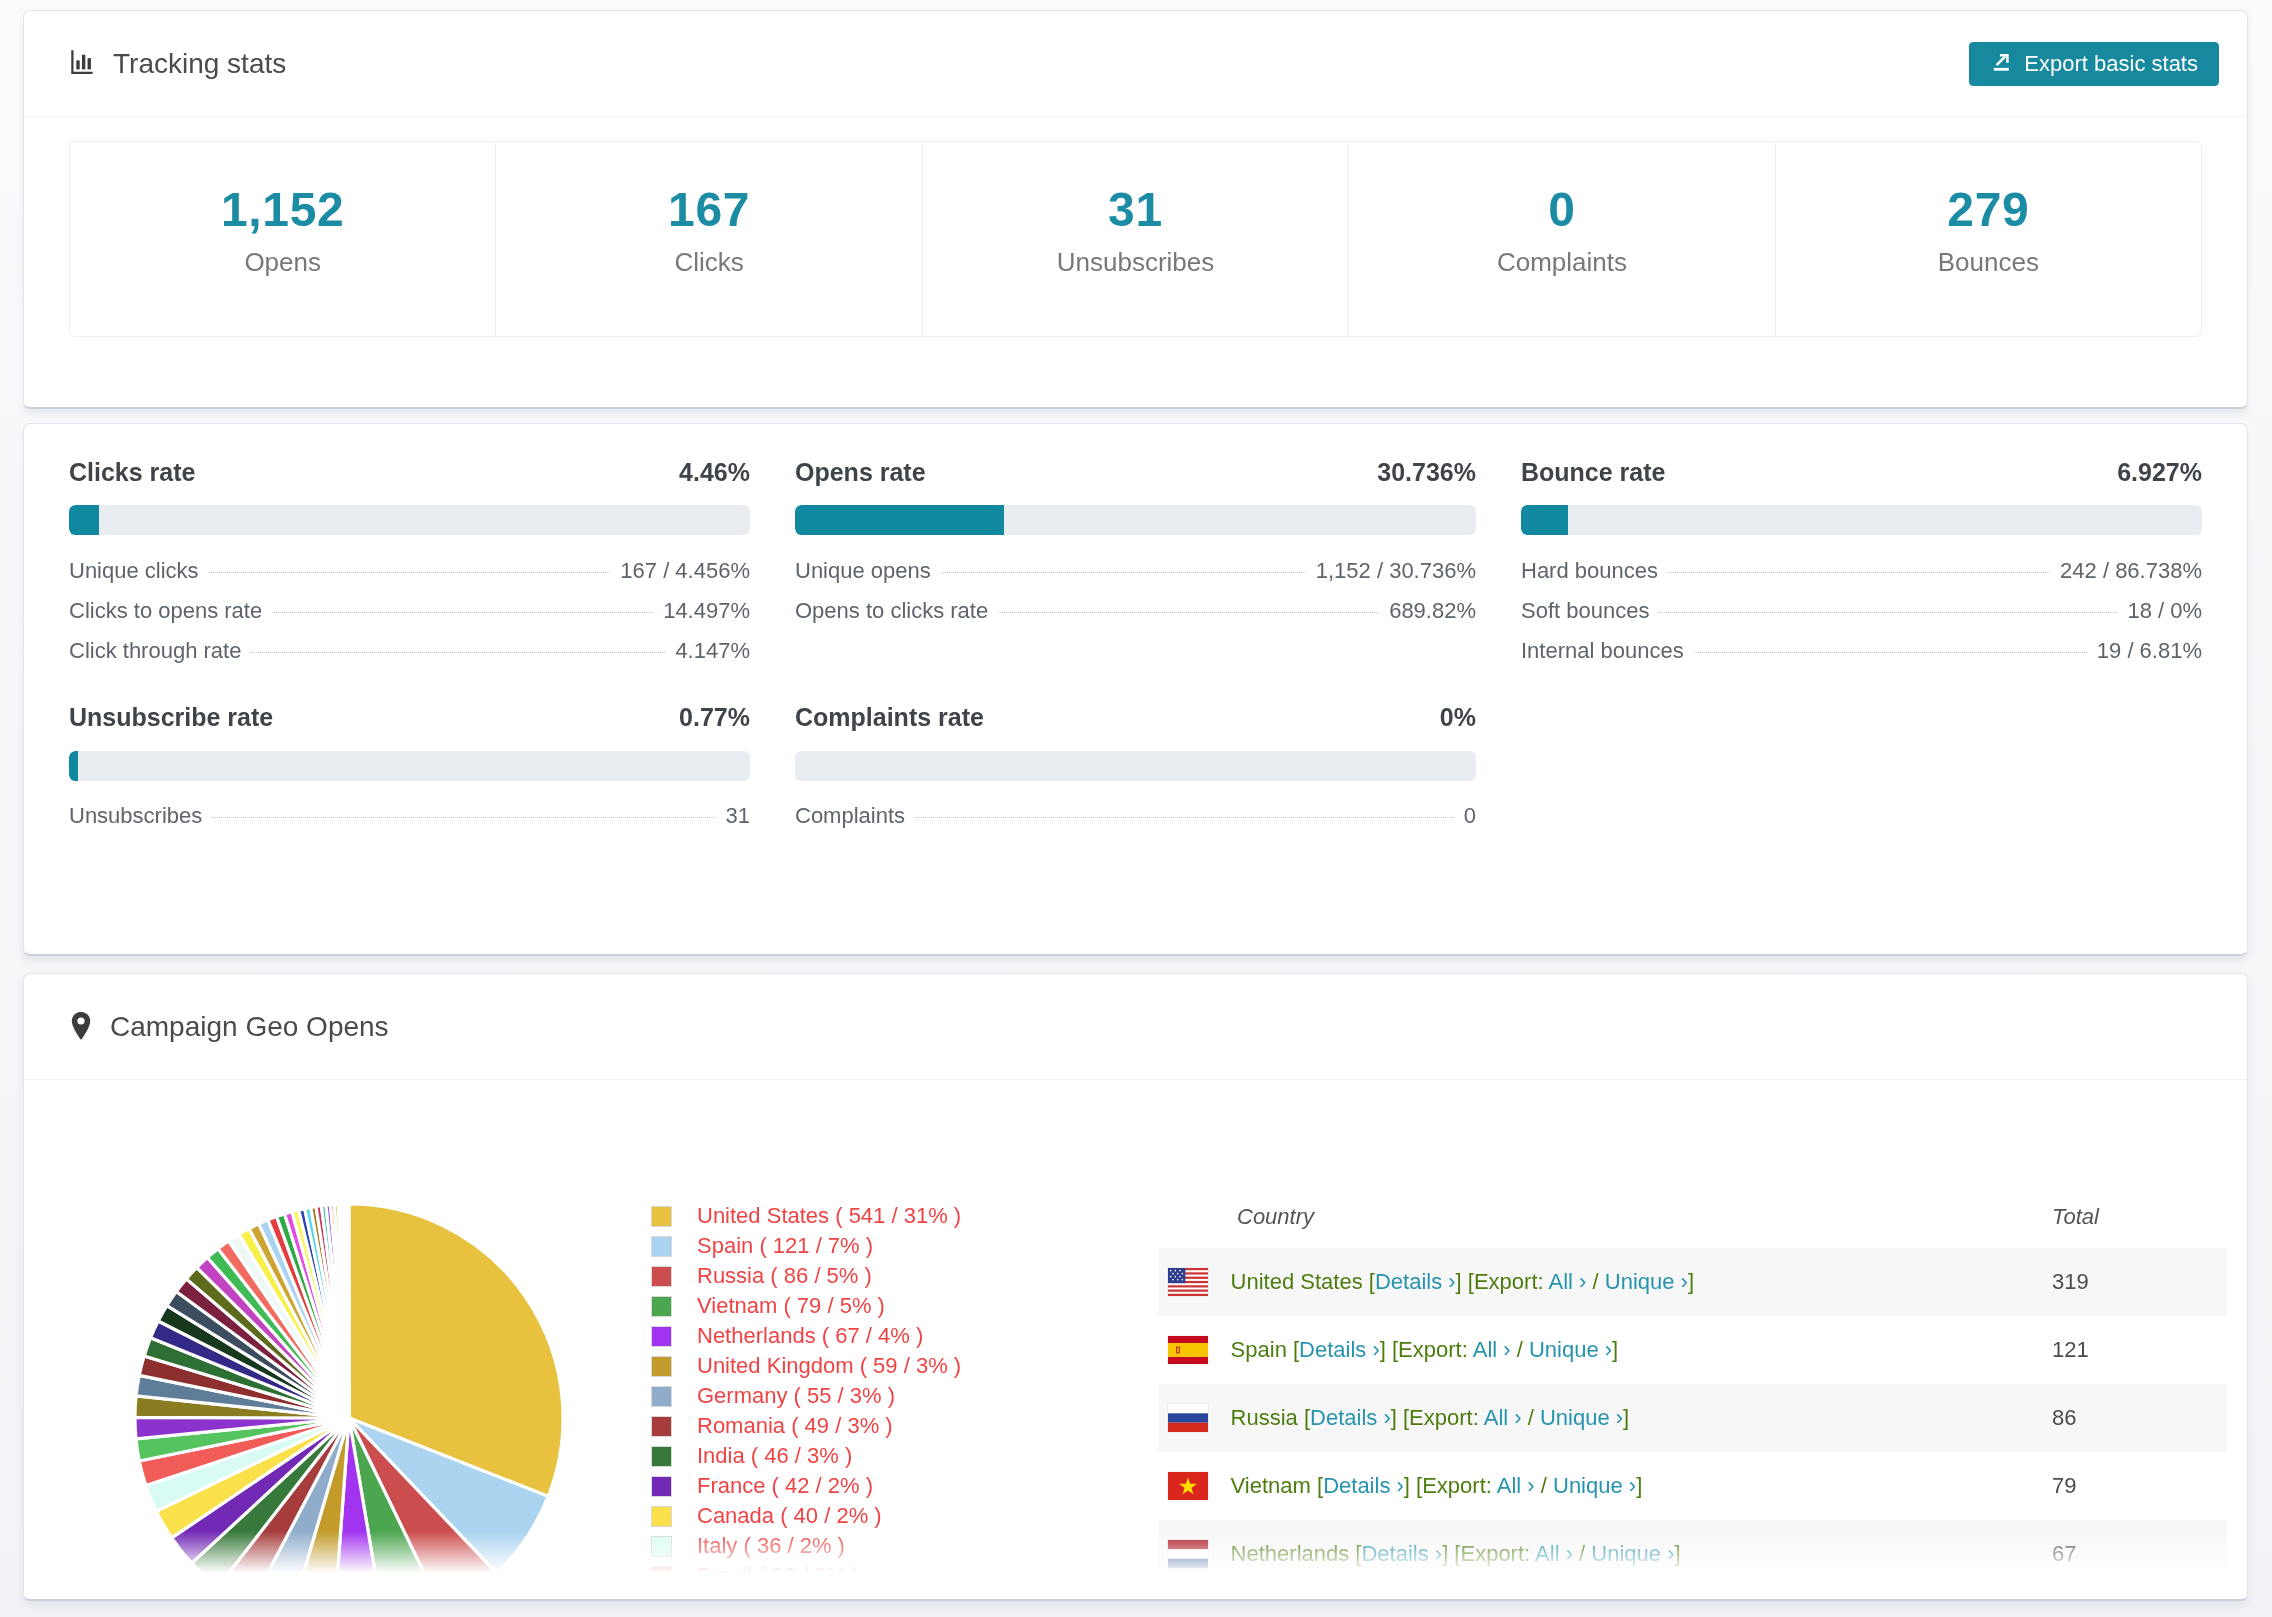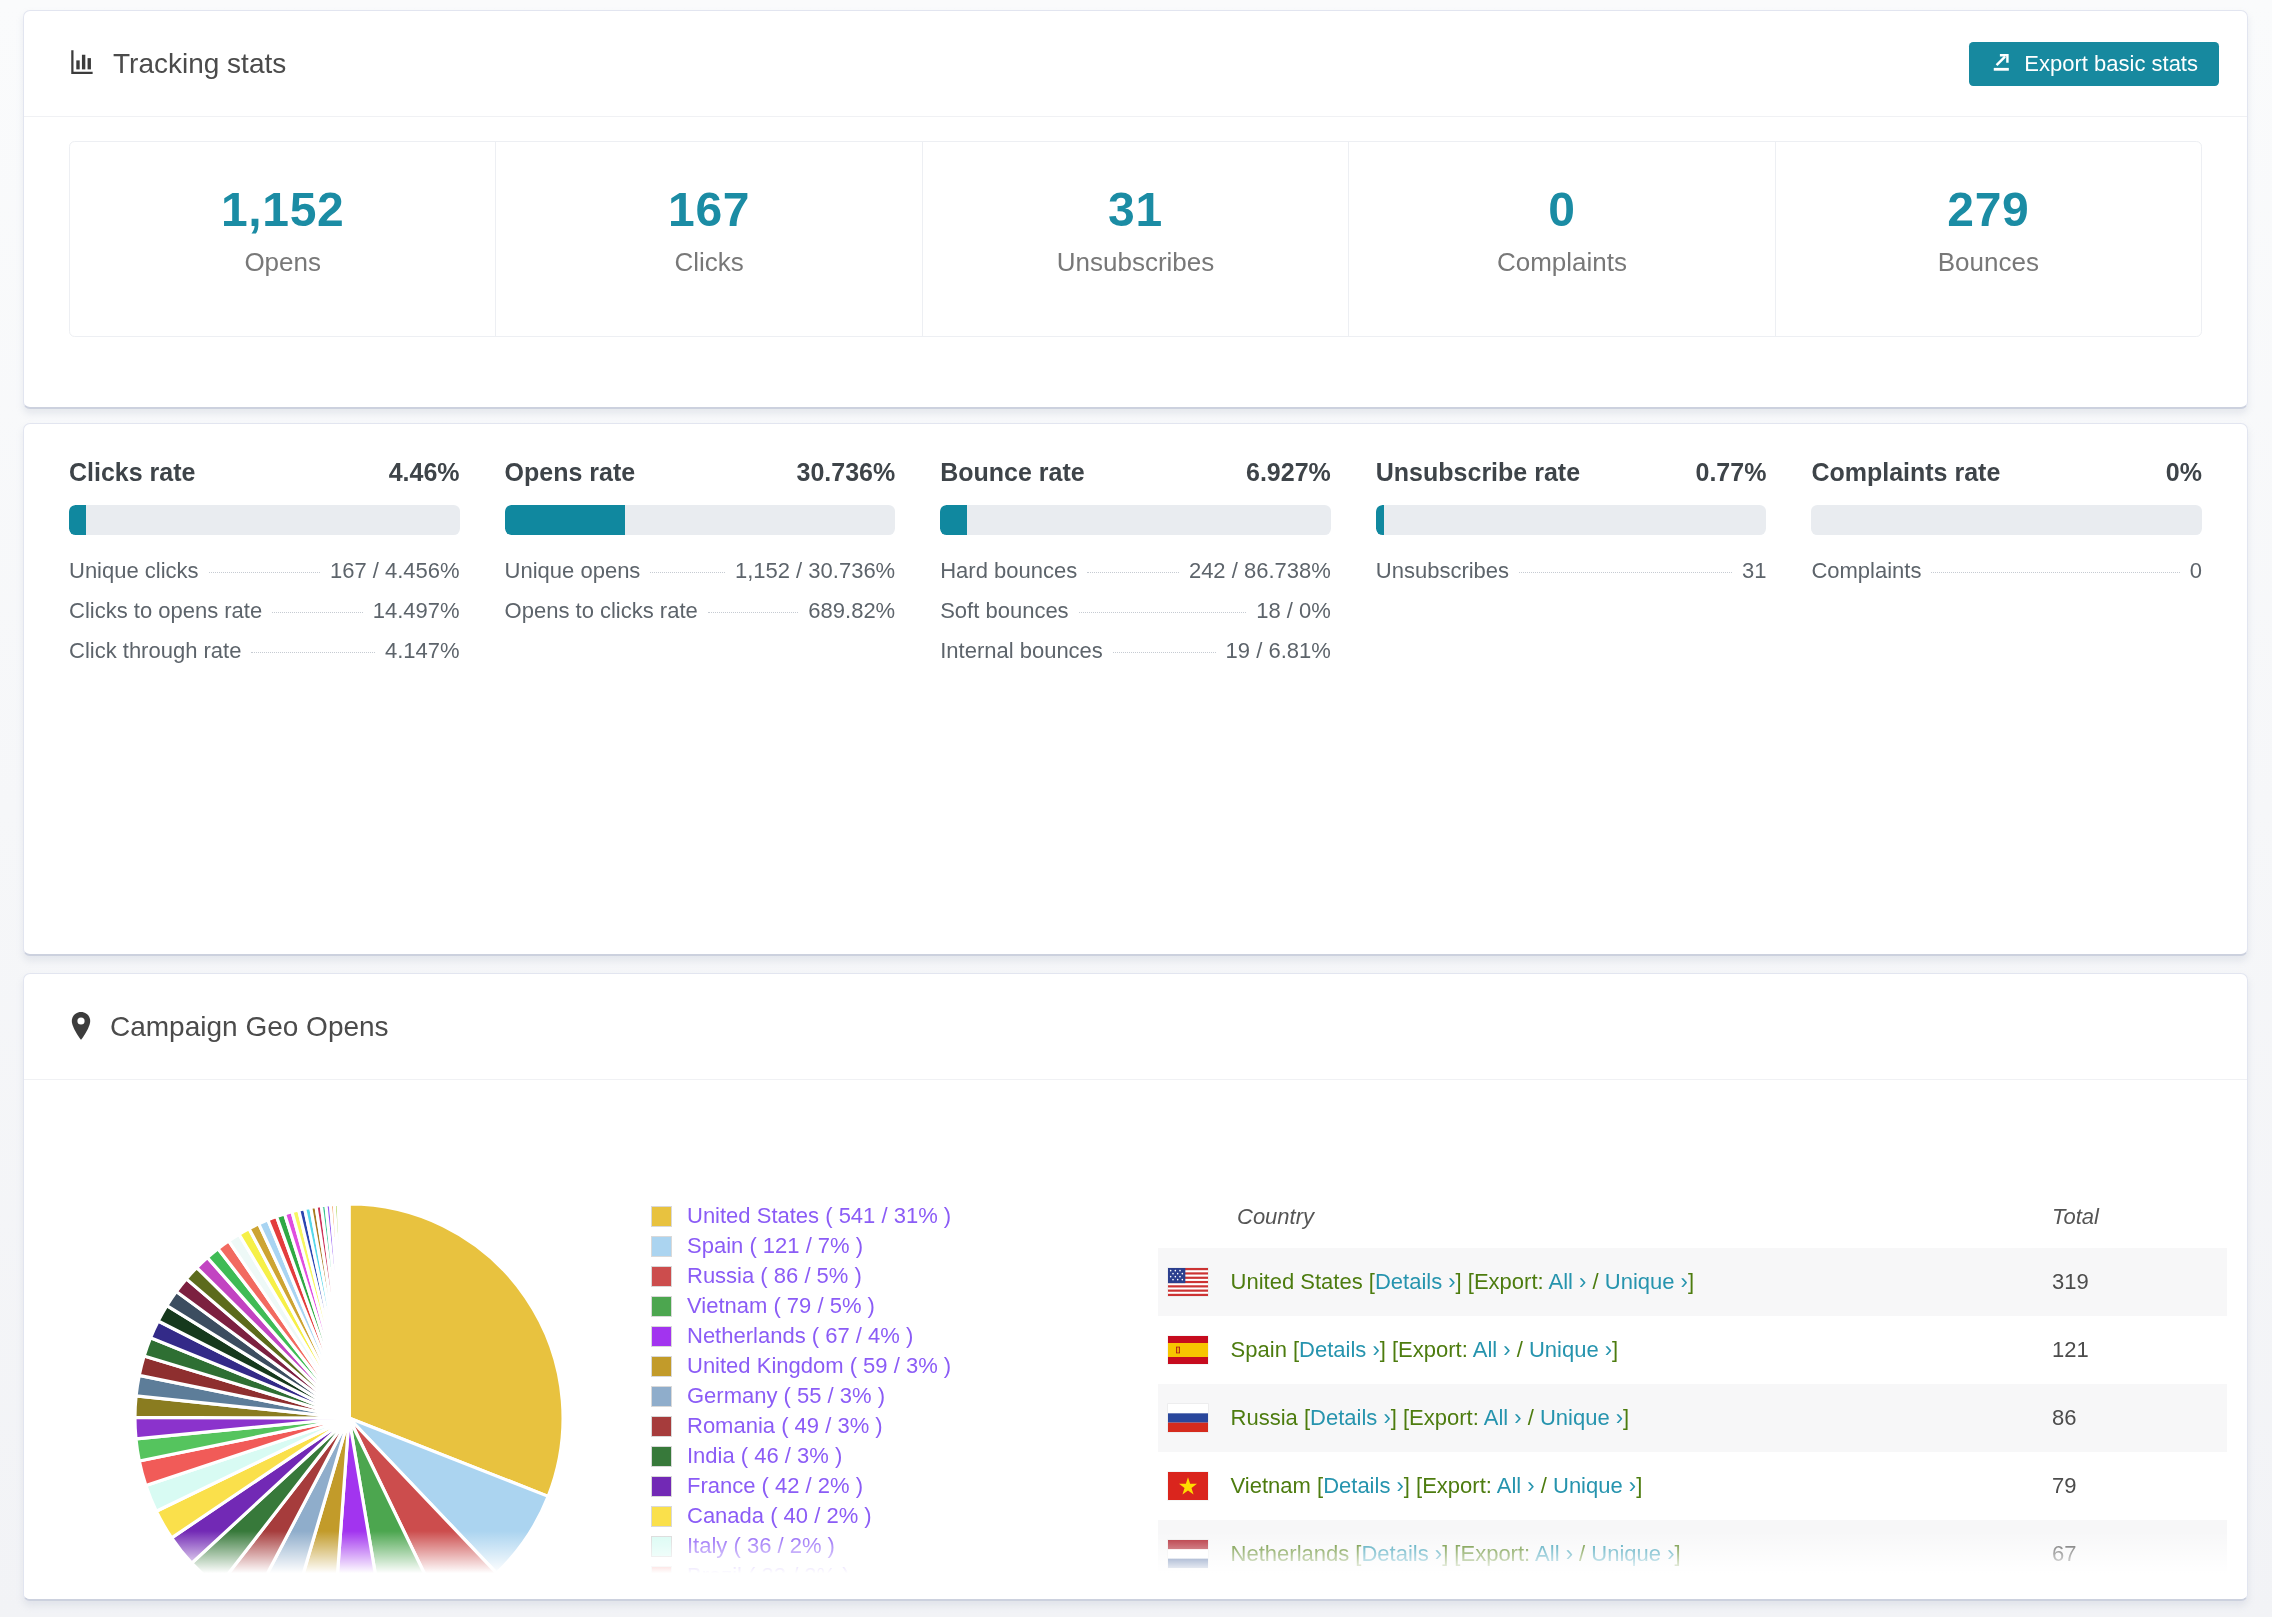--- a/index.html
+++ b/index.html
@@ -65,42 +65,42 @@
     padding-bottom: 18.4px;
   }
   .stat-box:last-child { border-right: none; }
   .stat-value { font-size: 48px; font-weight: 700; color: #1b8ca4; letter-spacing: 0.7px; }
   .stat-label { font-size: 26px; color: #787878; margin-top: 10px; }
 
   
   .rates-grid {
     padding: 34px 45px 0;
     display: grid;
-    grid-template-columns: repeat(5, 1fr);
+    grid-template-columns: repeat(3, 1fr);
     column-gap: 45px;
     row-gap: 25.4px;
   }
   .rate-head { display: flex; justify-content: space-between; align-items: baseline; }
   .rate-title { font-size: 25px; font-weight: 700; color: #3e4449; }
   .rate-value { font-size: 25px; font-weight: 700; color: #3e4449; }
   .rate-bar {
     height: 30px; margin-top: 18.4px;
     background: #e9ecf0; border-radius: 6.4px;
     overflow: hidden; position: relative;
   }
   .rate-fill { position:absolute; left:0; top:0; height: 100%; background: #10889f; border-radius: 6.4px 0 0 6.4px; }
   .rate-rows { margin-top: 22.6px; }
   .rate-row { display: flex; align-items: baseline; height: 40px; font-size: 22px; color: #5d646b; }
   .rate-row .leader { flex: 1; border-bottom: 1.4px dotted #c6cbd2; margin: 0 10px; transform: translateY(-5px); }
 
   
   #geo-body { position: relative; height: 519px; }
   #pie-svg { position: absolute; left: 106px; top: 119px; }
   #geo-legend { position: absolute; left: 627px; top: 121px; }
-  .legend-item { display: flex; align-items: center; gap: 15px; height: 30px; font-size: 22px; color: #8b5cf6; }
+  .legend-item { display: flex; align-items: center; gap: 25px; height: 30px; font-size: 22px; color: #ef4444; }
   .legend-swatch { width: 21px; height: 21px; border: 1.4px solid #d9d9d9; flex: none; }
 
   #geo-table { position: absolute; left: 1134px; top: 106px; width: 1069px; }
   .t-header { display: flex; align-items: center; height: 62px; font-size: 22px; color: #555; font-style: italic; }
   .t-header .h-country { flex: 1; padding-left: 79px; }
   .t-header .h-total { width: 175px; }
   .t-row { display: flex; align-items: center; height: 68px; font-size: 22px; color: #4c4c4c; }
   .t-row.odd { background: #f7f7f8; }
   .c-country { flex: 1; display: flex; align-items: center; gap: 22.6px; padding-left: 10px; }
   .c-total { width: 175px; }

